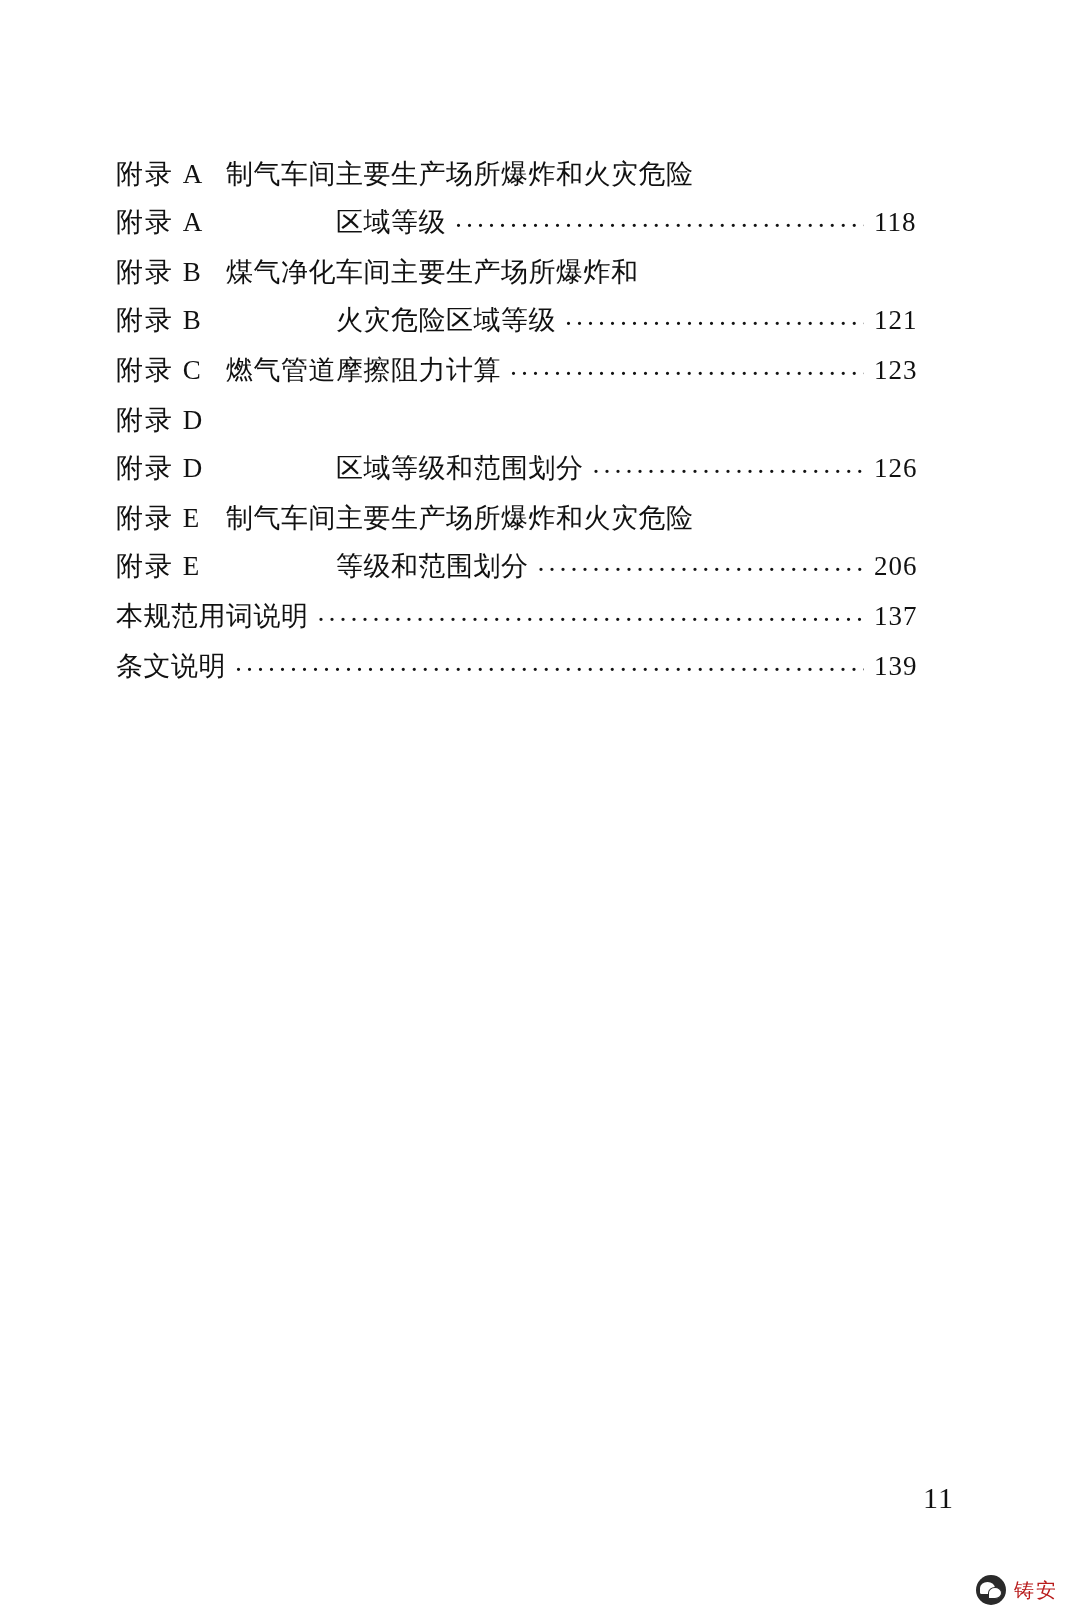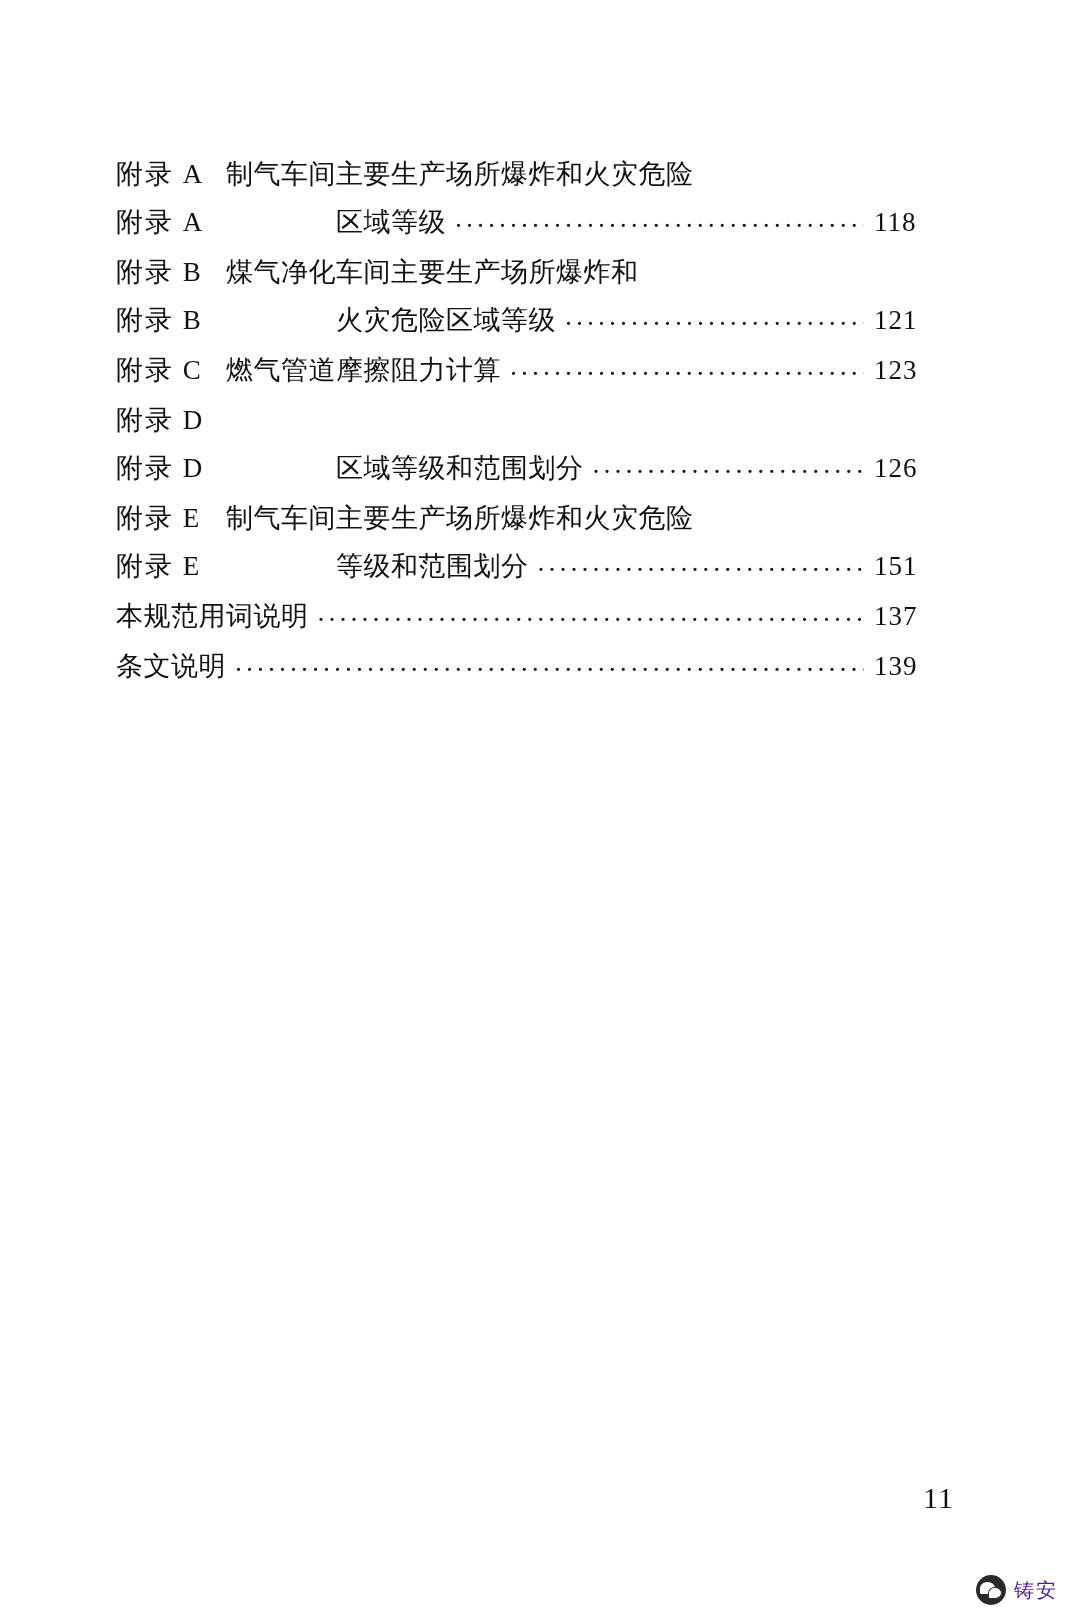--- a/index.html
+++ b/index.html
@@ -148,21 +148,21 @@
     width: 12px;
     height: 10px;
     left: 12px;
     top: 12px;
     background: #ffffff;
     border: 1px solid #2a2a2a;
   }
   .stamp .stamp-text {
     letter-spacing: 2px;
     font-size: 20px;
-    color: #4c1d95;
+    color: #b91c1c;
   }
 </style>
 </head>
 <body>
 
 <div class="page">
 
   <div class="toc" id="toc-root">
       <div class="entry">
         <div class="line cont">
@@ -217,21 +217,21 @@
         <div class="line cont">
           <span class="label">附录 E</span>
           <span class="title">制气车间主要生产场所爆炸和火灾危险</span>
           <span class="leader none"></span>
           <span class="pageno"></span>
         </div>
         <div class="line">
           <span class="label">附录 E</span>
           <span class="title indent">等级和范围划分</span>
           <span class="leader"></span>
-          <span class="pageno">151</span>
+          <span class="pageno">206</span>
         </div>
       </div>
       <div class="entry">
         <div class="line">
           <span class="label" style="width: 0px;"></span>
           <span class="title">本规范用词说明</span>
           <span class="leader"></span>
           <span class="pageno">137</span>
         </div>
       </div>

